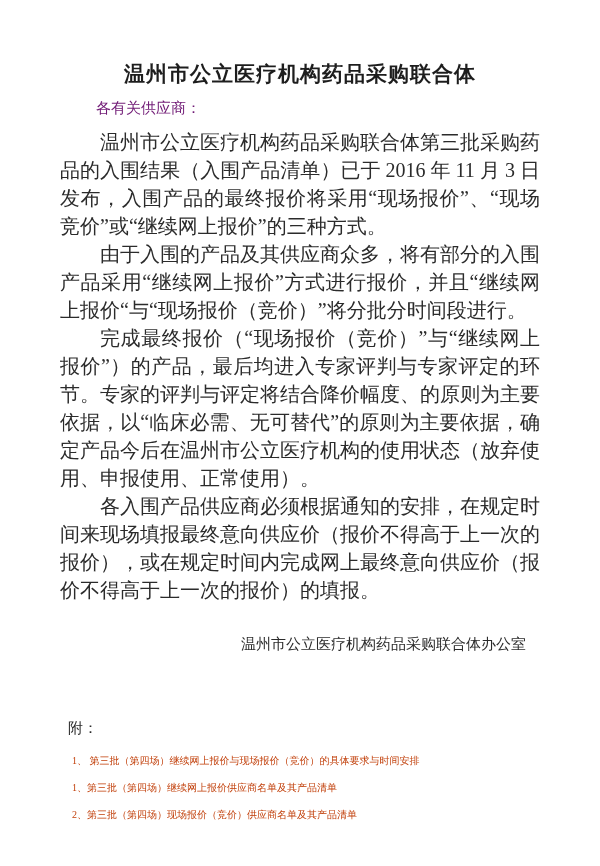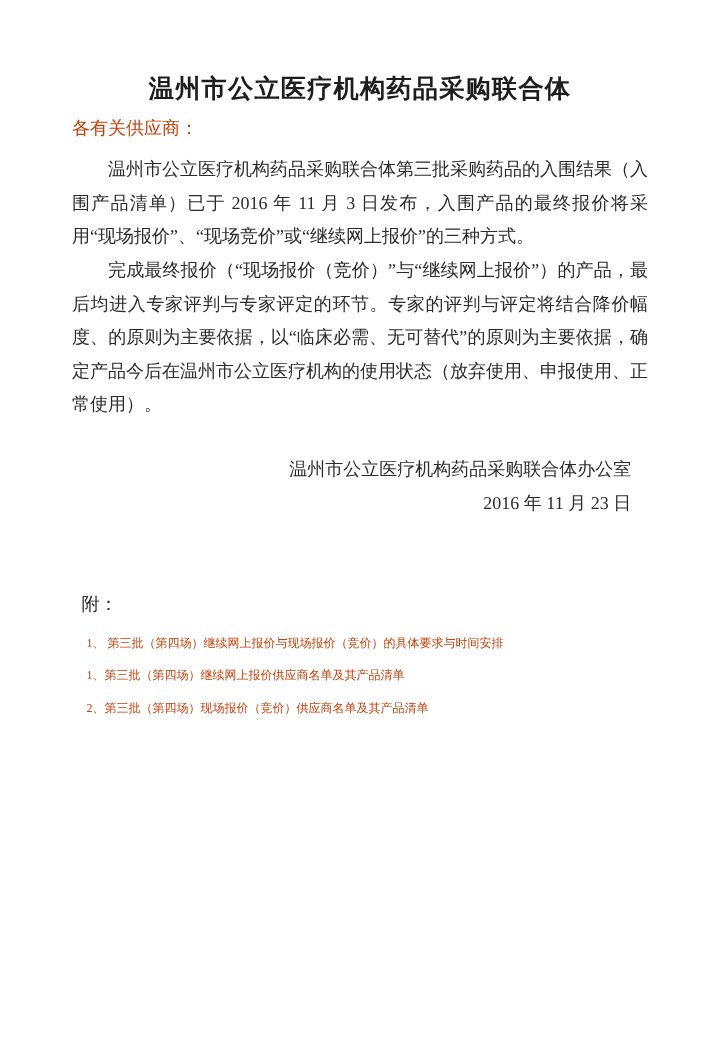--- a/index.html
+++ b/index.html
@@ -27,25 +27,26 @@
     line-height: 34px;
     font-weight: bold;
     color: #1d1d1d;
     letter-spacing: 1px;
     white-space: nowrap;
   }
   .salutation {
     margin-top: 3px;
     font-size: 15px;
     line-height: 28px;
-    color: #c2410c;
+    color: #701a75;
+    margin-left: 36px;
   }
   .body-para {
     margin: 0;
-    font-size: 15px;
+    font-size: 20px;
     line-height: 28px;
     text-align: justify;
     text-indent: 2em;
     color: #2b2b2b;
   }
   .body-para.first {
     margin-top: 6px;
   }
   .sign-wrap {
     margin-top: 26px;
@@ -87,28 +88,29 @@
 
 <div class="page">
 
   <div class="title-line">温州市公立医疗机构药品采购联合体</div>
 
 
   <div class="salutation">各有关供应商：</div>
 
   <p class="body-para first">温州市公立医疗机构药品采购联合体第三批采购药品的入围结果（入围产品清单）已于 2016 年 11 月 3 日发布，入围产品的最终报价将采用“现场报价”、“现场竞价”或“继续网上报价”的三种方式。</p>
 
+  <p class="body-para">由于入围的产品及其供应商众多，将有部分的入围产品采用“继续网上报价”方式进行报价，并且“继续网上报价“与“现场报价（竞价）”将分批分时间段进行。</p>
 
   <p class="body-para">完成最终报价（“现场报价（竞价）”与“继续网上报价”）的产品，最后均进入专家评判与专家评定的环节。专家的评判与评定将结合降价幅度、的原则为主要依据，以“临床必需、无可替代”的原则为主要依据，确定产品今后在温州市公立医疗机构的使用状态（放弃使用、申报使用、正常使用）。</p>
 
+  <p class="body-para">各入围产品供应商必须根据通知的安排，在规定时间来现场填报最终意向供应价（报价不得高于上一次的报价），或在规定时间内完成网上最终意向供应价（报价不得高于上一次的报价）的填报。</p>
 
   <div class="sign-wrap">
     <div class="sign-inner">
       <div class="sign-line">温州市公立医疗机构药品采购联合体办公室</div>
-      <div class="date-line">2016 年 11 月 23 日</div>
     </div>
   </div>
 
   <div class="attach-label">附：</div>
 
   <div class="attach-list">
     <p class="attach-item">1、 第三批（第四场）继续网上报价与现场报价（竞价）的具体要求与时间安排</p>
     <p class="attach-item">1、第三批（第四场）继续网上报价供应商名单及其产品清单</p>
     <p class="attach-item">2、第三批（第四场）现场报价（竞价）供应商名单及其产品清单</p>
   </div>

